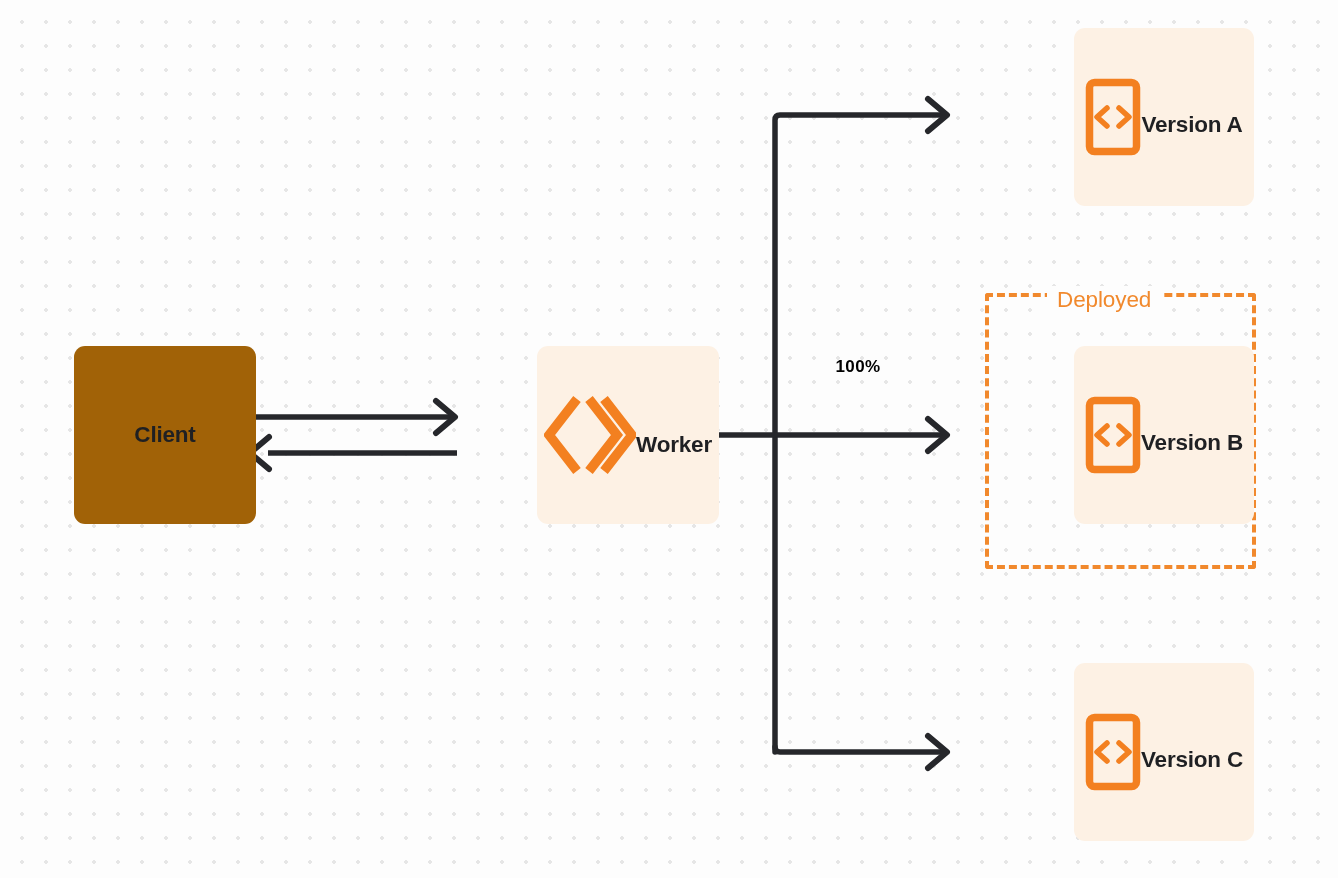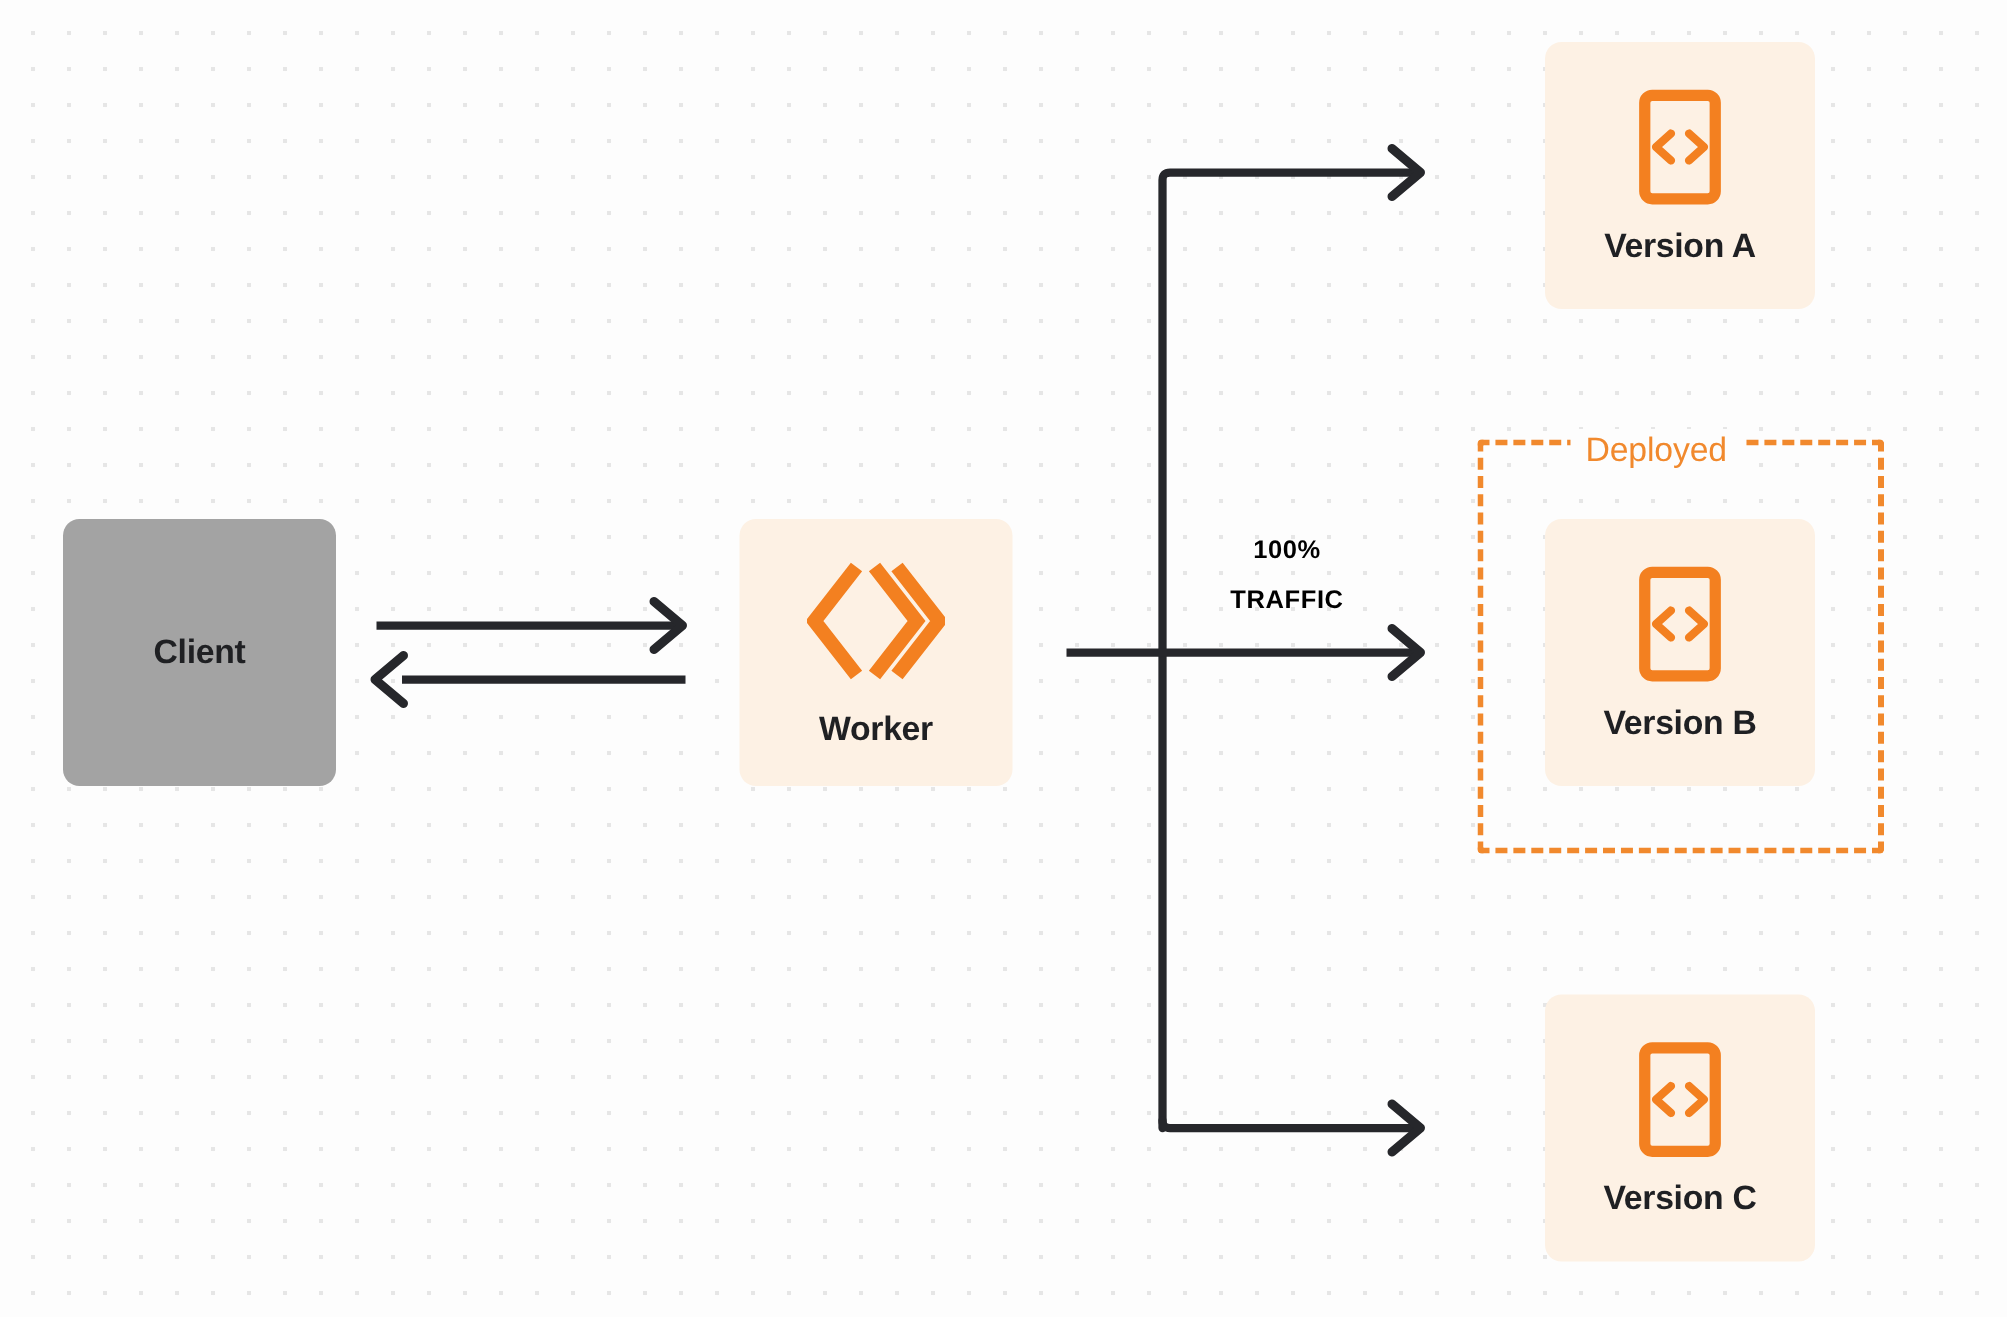--- a/index.html
+++ b/index.html
@@ -14,37 +14,38 @@
     overflow:hidden;
     position:relative;
     color:#1f2023;
     -webkit-font-smoothing:antialiased;
   }
   .canvas{position:absolute;inset:0;}
 
   
   .node{
     position:absolute;
-    display:flex;flex-direction:column;
+    display:flex;flex-direction:row;
     align-items:center;justify-content:center;
     border-radius:11px;
     box-sizing:border-box;
+    margin-left:44px;
   }
   .node-label{
     font-size:22.5px;
     font-weight:700;
     color:#1f2023;
     letter-spacing:-0.2px;
     line-height:1;
     white-space:nowrap;
   }
 
   .node-client{
-    left:42px;top:346px;width:182px;height:178px;
-    background:#a3a3a3;
+    left:30px;top:346px;width:182px;height:178px;
+    background:#a16207;
   }
   .node-worker{
     left:493px;top:346px;width:182px;height:178px;
     background:#fdf1e4;
   }
   .node-worker .node-label{margin-top:20px;}
   .node-version{
     width:180px;height:178px;
     background:#fdf1e4;
     left:1030px;
@@ -124,21 +125,20 @@
 
       <g>
         <path d="M775,747 Q775,752 780,752 L944,752" stroke-linecap="round"></path>
         <polyline points="928,736 947,752 928,768" stroke-linecap="round" stroke-width="6"></polyline>
       </g>
     </g>
   </svg>
 
   <div class="traffic-label">
     <span>100%</span>
-    <span>TRAFFIC</span>
   </div>
 
   <div class="node node-client">
     <span class="node-label">Client</span>
   </div>
 
   <div class="node node-worker">
     <span class="icon-wrap">
       <svg width="92" height="82" viewBox="0 0 92 82" aria-hidden="true">
         <g fill="none" stroke="#f38020" stroke-width="9.5" stroke-linecap="butt" stroke-linejoin="miter">

